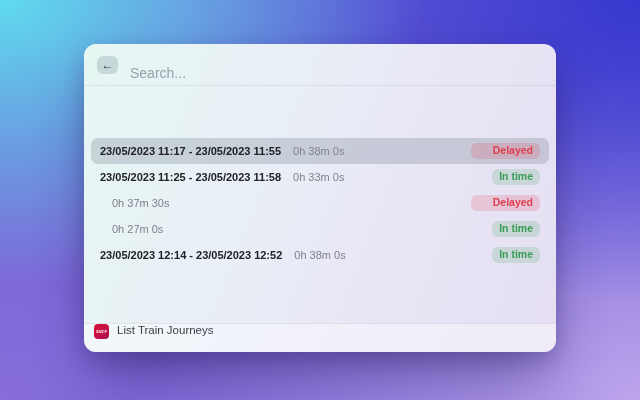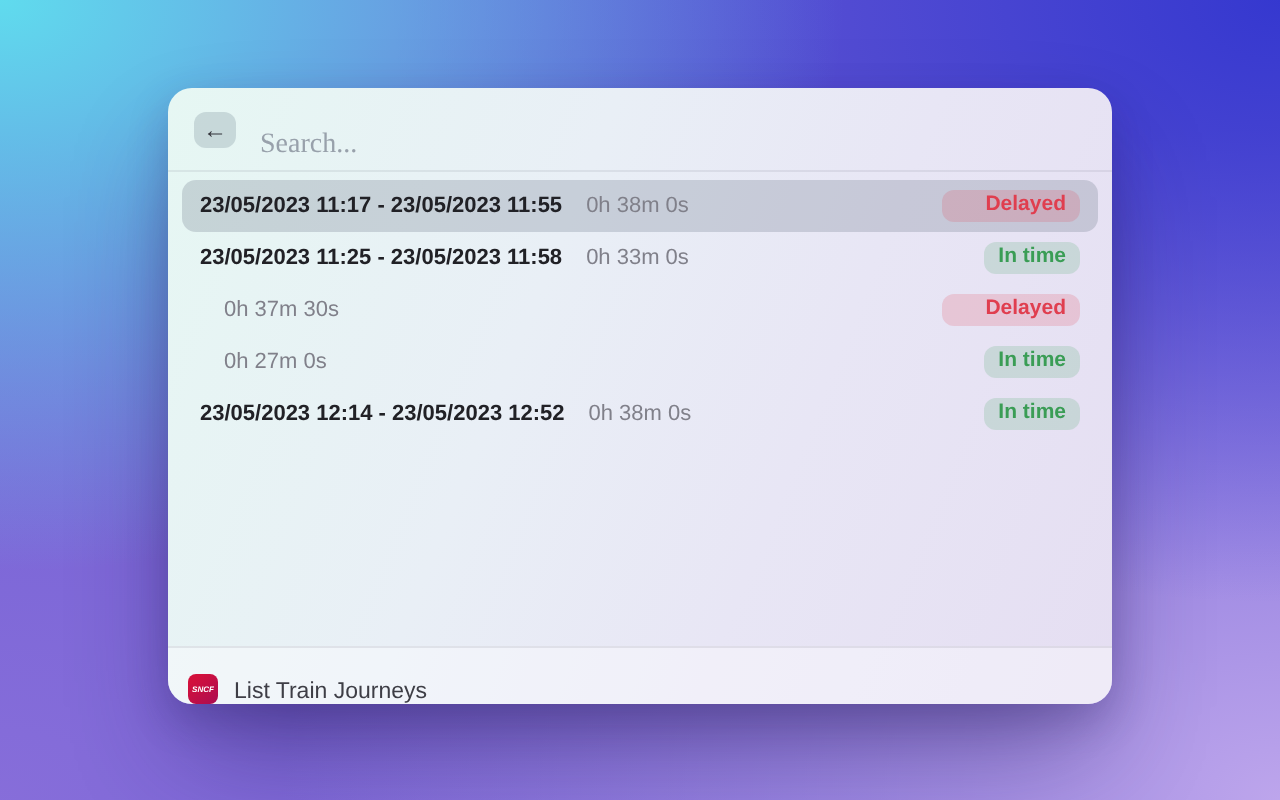--- a/index.html
+++ b/index.html
@@ -39,36 +39,36 @@
     display: flex; align-items: center; justify-content: center;
     font-size: 12px; line-height: 1;
     color: #33333a;
     margin-right: 12px;
     cursor: default;
   }
   .search-input {
     flex: 1;
     border: none; outline: none;
     background: transparent;
-    font-family: Liberation Serif, serif;
+    font-family: Liberation Sans, sans-serif;
     font-size: 14px;
     color: #2c2c32;
     margin-top: 16px;
   }
   .search-input::placeholder { color: #98a1ab; opacity: 1; }
 
   .list { padding: 4px 7px 0; }
   .row {
     display: flex;
     align-items: center;
     height: 26px;
     padding: 0 9px;
     border-radius: 7px;
   }
-  .row.selected { background: rgba(122,132,148,0.30); }
+  .row.selected { background: rgba(122,132,148,0.30); margin-top: 48px; }
   .row-range {
     font-size: 11px;
     font-weight: 700;
     color: #212126;
     white-space: nowrap;
   }
   .row-duration {
     margin-left: 12px;
     font-size: 11px;
     color: #80808a;
@@ -84,21 +84,21 @@
     white-space: nowrap;
   }
   .badge-delayed { color: #e03e4f; background: rgba(226,60,80,0.18); padding-left: 22px; }
   .badge-intime  { color: #3a9d55; background: rgba(56,158,83,0.17); }
 
   .footer {
     position: absolute;
     left: 0; right: 0; bottom: 0;
     height: 29px;
     display: flex;
-    align-items: flex-end;
+    align-items: flex-start;
     padding: 0 10px;
     border-top: 1px solid rgba(40,40,65,0.09);
     background: rgba(253,253,255,0.42);
   }
   .app-icon {
     width: 15px; height: 15px;
     border-radius: 4px;
     background: linear-gradient(140deg, #d2103c 20%, #ab0d52 100%);
     color: #fff;
     font-size: 4px;

